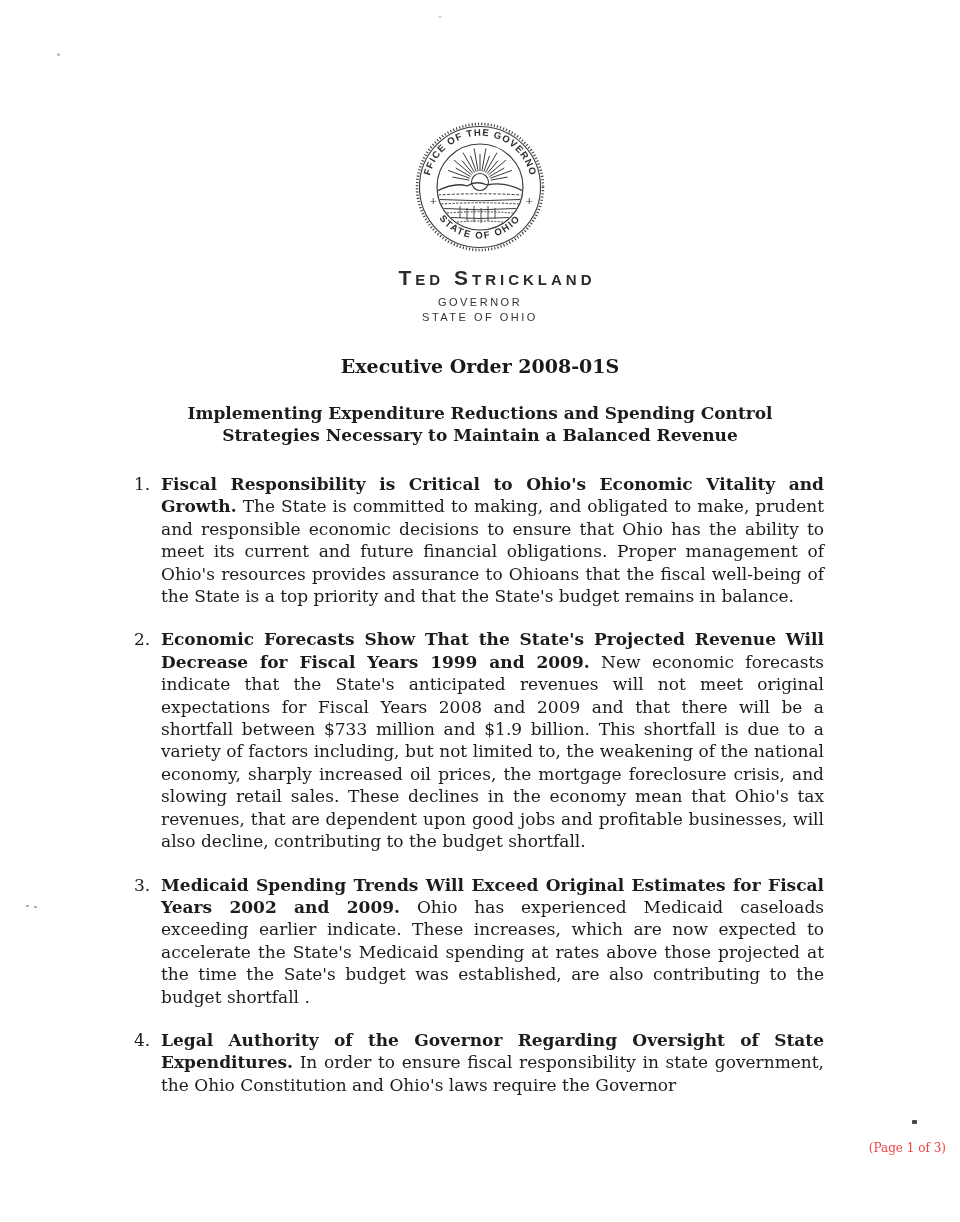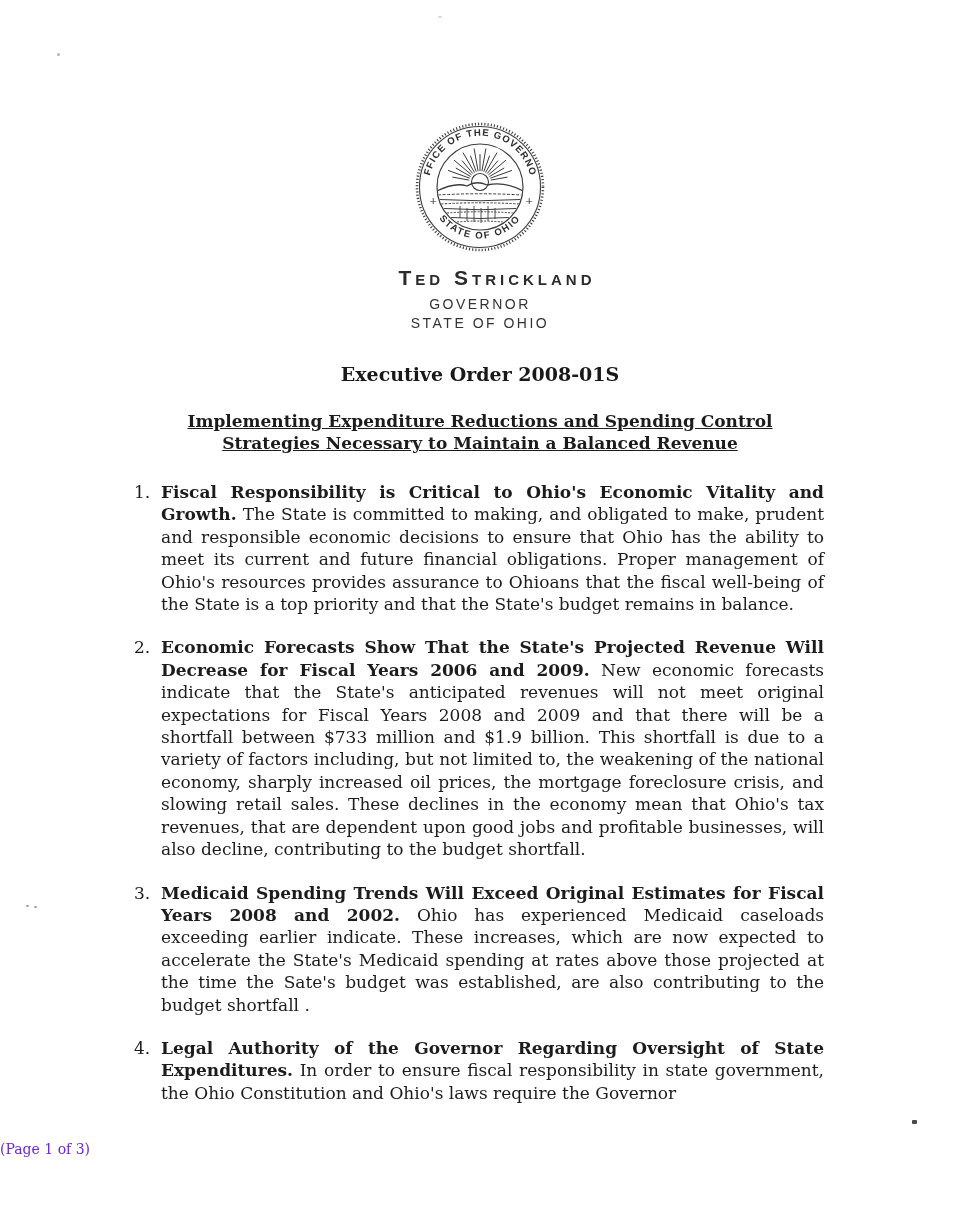--- a/index.html
+++ b/index.html
@@ -22,21 +22,21 @@
     font-family: "Liberation Sans", sans-serif;
     font-variant: small-caps;
     font-weight: bold;
     font-size: 21px;
     letter-spacing: 4px;
     color: #2b2b2b;
     margin-left: 34px;
   }
   .gov-title, .gov-state {
     font-family: "Liberation Sans", sans-serif;
-    font-size: 14px;
+    font-size: 11px;
     letter-spacing: 2.5px;
     color: #333;
   }
   .gov-title { margin-top: 6px; }
   .gov-state { margin-top: 3px; }
 
   
   .doc-title {
     margin-top: 32px;
     text-align: center;
@@ -44,44 +44,43 @@
     font-weight: bold;
     color: #191919;
   }
   .doc-subtitle {
     margin-top: 25px;
     text-align: center;
     font-size: 17px;
     font-weight: bold;
     line-height: 22px;
     color: #1c1c1c;
-    text-decoration: underline;
   }
 
   
   .items {
     margin-left: 134px;
     width: 690px;
     margin-top: 27px;
     font-size: 17px;
     line-height: 22.4px;
   }
   .item { display: flex; margin-bottom: 21px; }
   .item-num { width: 27px; flex-shrink: 0; }
   .item-text { flex: 1; text-align: justify; }
   .item-heading { font-weight: bold; }
 
   
   .footer {
     position: absolute;
     top: 1141px; left: 0;
     width: 946px;
-    text-align: left;
-    font-size: 14px;
-    color: #6d28d9;
+    text-align: right;
+    font-size: 12px;
+    color: #ef4444;
   }
 
   
   .artifact { position: absolute; background: #b5b5b5; border-radius: 50%; }
   .artifact.a1 { left: 57px;  top: 53px;  width: 3px; height: 3px; }
   .artifact.a2 { left: 438px; top: 16px;  width: 4px; height: 2px; opacity:.6; }
   .artifact.a3 { left: 26px;  top: 905px; width: 3px; height: 2px; background:#9a9a9a; }
   .artifact.a4 { left: 34px;  top: 906px; width: 3px; height: 2px; background:#9a9a9a; }
   .artifact.a5 { left: 912px; top: 1120px; width: 5px; height: 4px; background:#4a4a4a; border-radius:1px; }
 </style>
@@ -178,29 +177,29 @@
       <div class="item-num">1.</div>
       <div class="item-text">
         <span class="item-heading">Fiscal Responsibility is Critical to Ohio's Economic Vitality and Growth.</span>
         <span>The State is committed to making, and obligated to make, prudent and responsible economic decisions to ensure that Ohio has the ability to meet its current and future financial obligations.  Proper management of Ohio's resources provides assurance to Ohioans that the fiscal well-being of the State is a top priority and that the State's budget remains in balance.</span>
       </div>
     </div>
 
     <div class="item">
       <div class="item-num">2.</div>
       <div class="item-text">
-        <span class="item-heading">Economic Forecasts Show That the State's Projected Revenue Will Decrease for Fiscal Years 2006 and 2009.</span>
+        <span class="item-heading">Economic Forecasts Show That the State's Projected Revenue Will Decrease for Fiscal Years 1999 and 2009.</span>
         <span>New economic forecasts indicate that the State's anticipated revenues will not meet original expectations for Fiscal Years 2008 and 2009 and that there will be a shortfall between $733 million and $1.9 billion.  This shortfall is due to a variety of factors including, but not limited to, the weakening of the national economy, sharply increased oil prices, the mortgage foreclosure crisis, and slowing retail sales.  These declines in the economy mean that Ohio's tax revenues, that are dependent upon good jobs and profitable businesses, will also decline, contributing to the budget shortfall.</span>
       </div>
     </div>
 
     <div class="item">
       <div class="item-num">3.</div>
       <div class="item-text">
-        <span class="item-heading">Medicaid Spending Trends Will Exceed Original Estimates for Fiscal Years 2008 and 2002.</span>
+        <span class="item-heading">Medicaid Spending Trends Will Exceed Original Estimates for Fiscal Years 2002 and 2009.</span>
         <span>Ohio has experienced Medicaid caseloads exceeding earlier indicate.  These increases, which are now expected to accelerate the State's Medicaid spending at rates above those projected at the time the Sate's budget was established, are also contributing to the budget shortfall .</span>
       </div>
     </div>
 
     <div class="item">
       <div class="item-num">4.</div>
       <div class="item-text">
         <span class="item-heading">Legal Authority of the Governor Regarding Oversight of State Expenditures.</span>
         <span>In order to ensure fiscal responsibility in state government, the Ohio Constitution and Ohio's laws require the Governor</span>
       </div>

